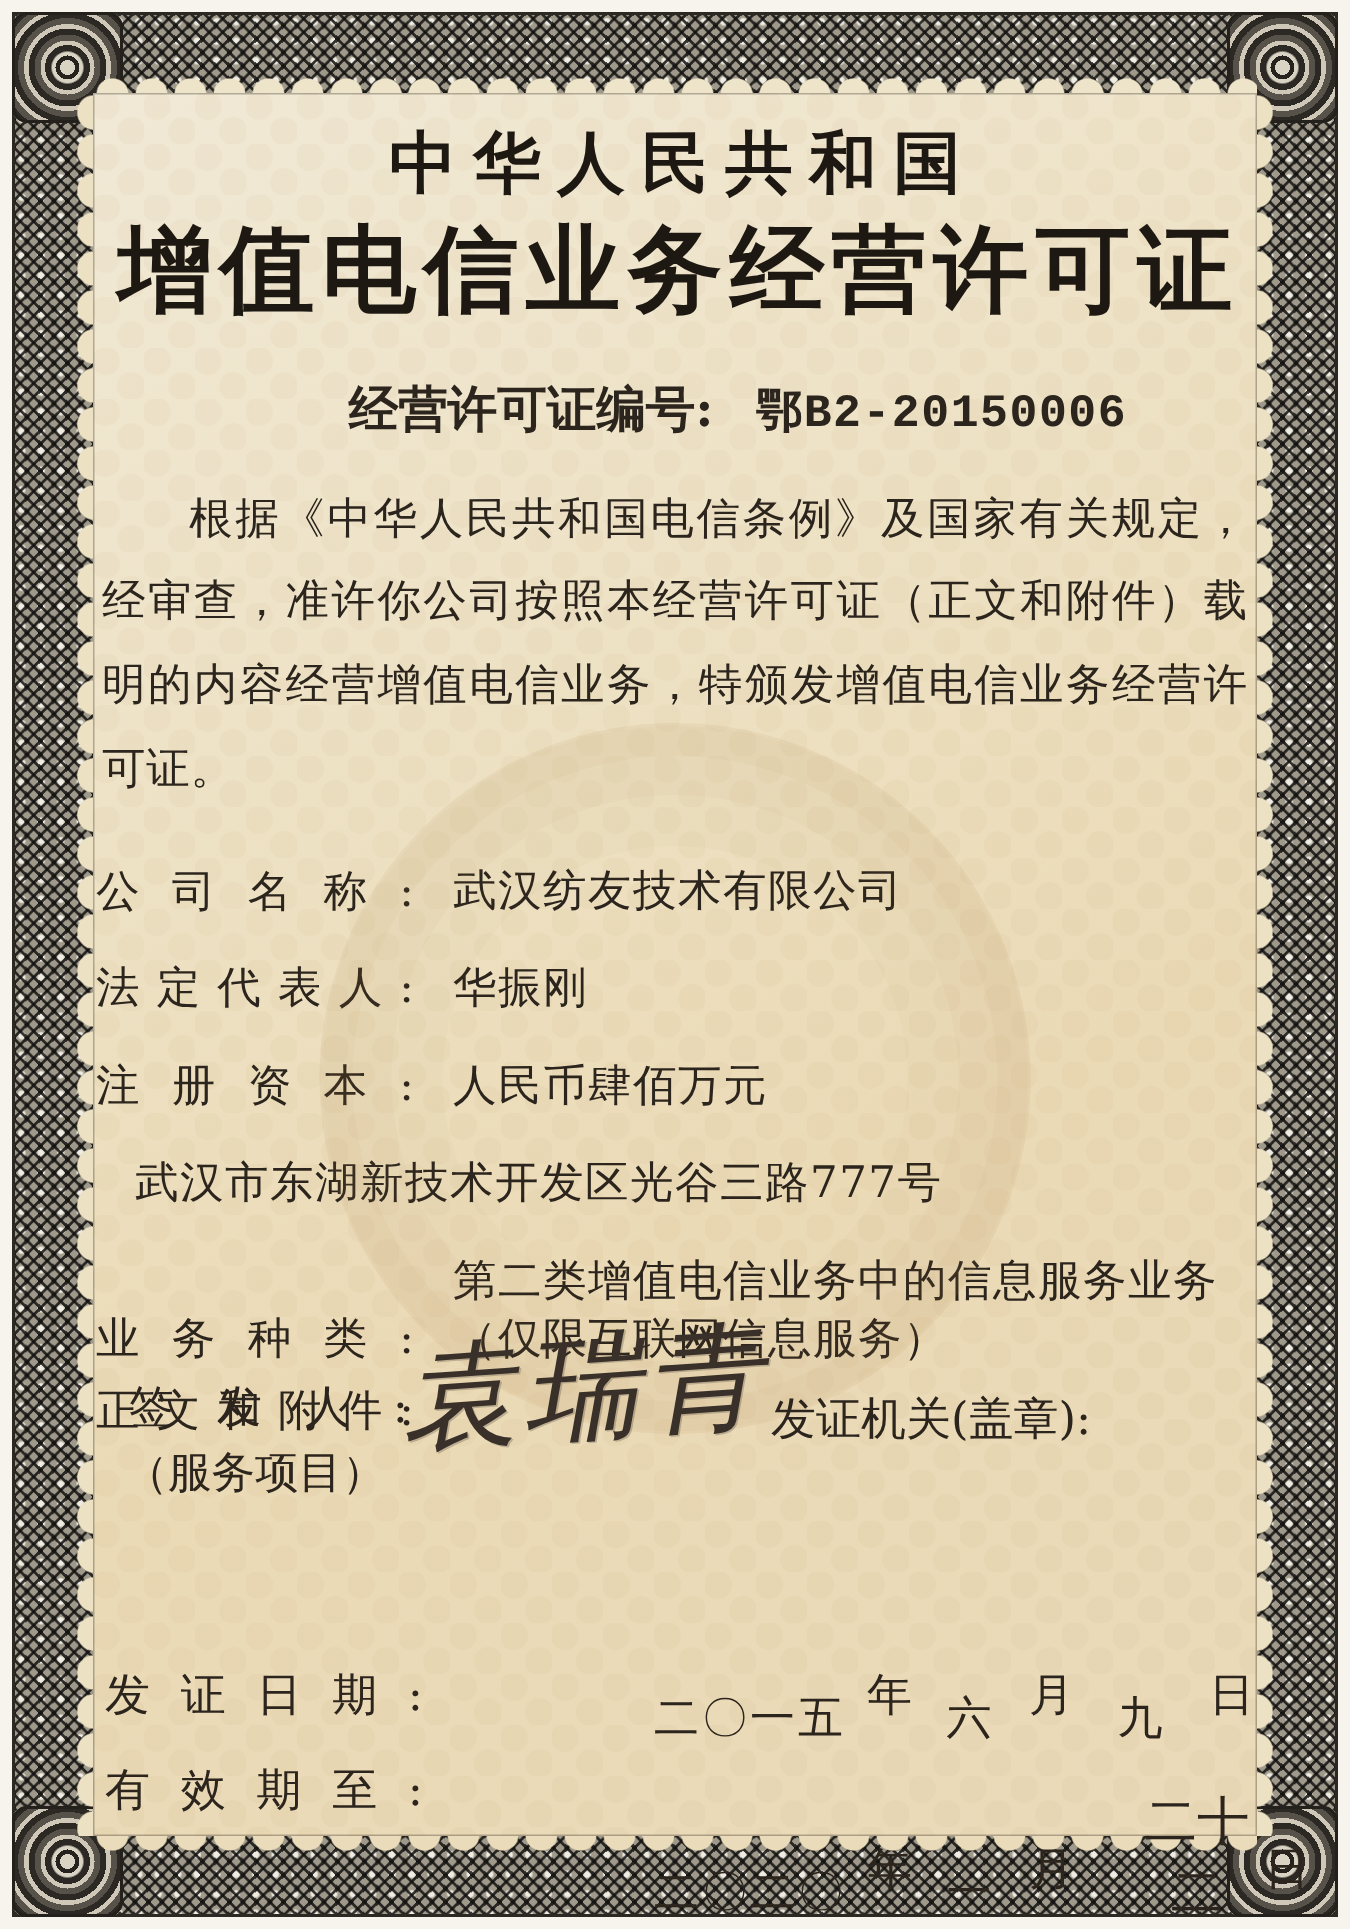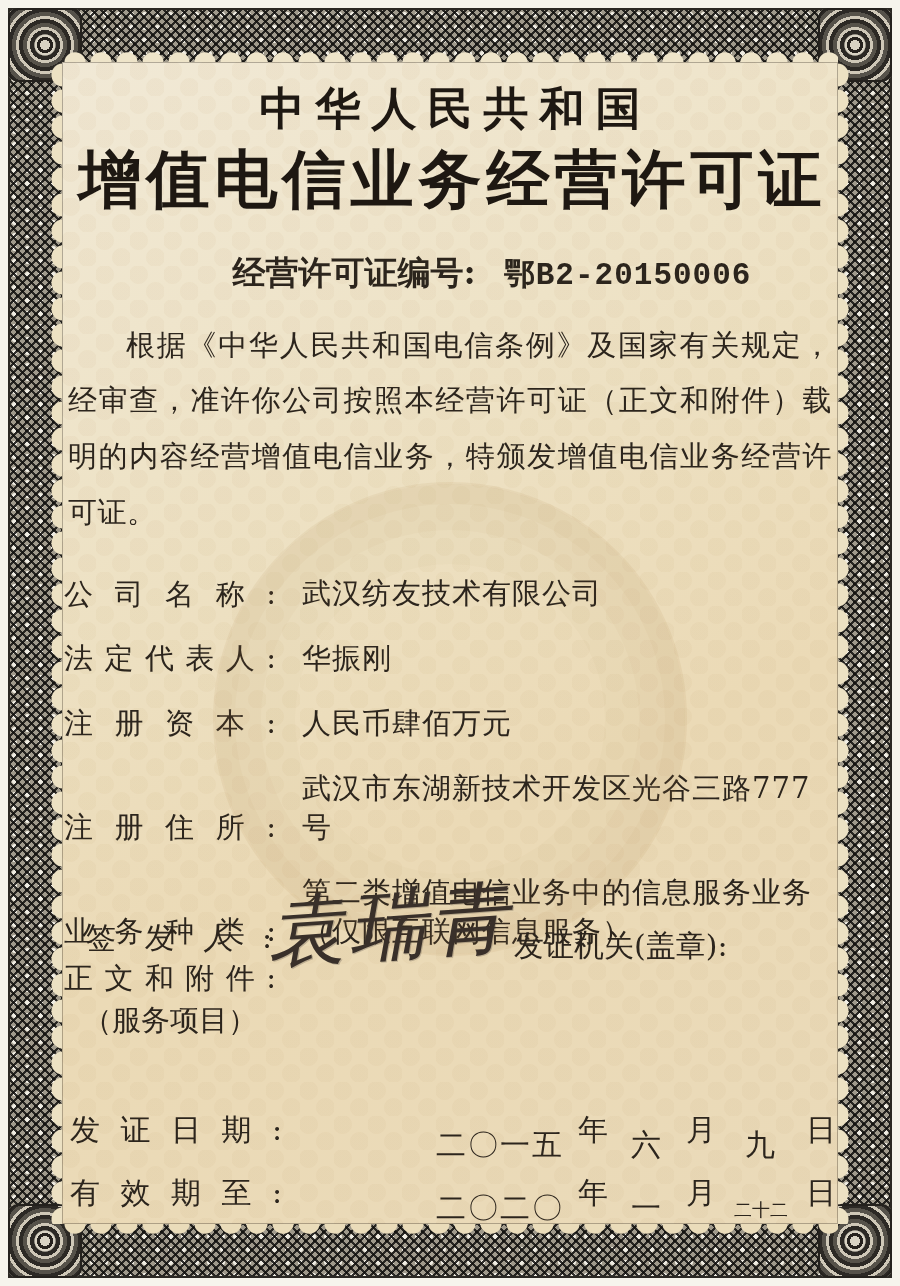--- a/index.html
+++ b/index.html
@@ -65,21 +65,21 @@
   .issuer-label{position:absolute;left:444px;top:58px;font-size:30px;white-space:nowrap;}
 
   .dates{position:absolute;left:8px;right:14px;top:1048px;}
   .drow{display:flex;align-items:flex-start;font-size:30px;margin-bottom:22px;}
   .dlabel{width:212px;flex:none;text-align:justify;text-align-last:justify;}
   .dvals{display:flex;align-items:flex-end;margin-left:142px;}
   .dv{position:relative;top:15px;text-align:center;letter-spacing:2px;}
   .dv.year{width:152px;}
   .dv.month{width:74px;}
   .dv.day{width:86px;}
-  .dv.small{font-size:18px;letter-spacing:0;top:8px;}
+  .dv.small{font-size:35px;letter-spacing:0;top:18px;margin-left:37px;}
   .unit{margin:0 2px;}
 </style>
 </head>
 <body>
 
 <div class="cert">
   <div class="frame"></div>
   <div class="corner tl"></div>
   <div class="corner tr"></div>
   <div class="corner bl"></div>
@@ -111,21 +111,20 @@
       </div>
       <div class="frow">
         <span class="flabel">法定代表人:</span>
         <span class="fvalue">华振刚</span>
       </div>
       <div class="frow">
         <span class="flabel">注册资本:</span>
         <span class="fvalue">人民币肆佰万元</span>
       </div>
       <div class="frow">
-        <span class="flabel">注册住所:</span>
         <span class="fvalue">武汉市东湖新技术开发区光谷三路777号</span>
       </div>
       <div class="frow tight">
         <span class="flabel">业务种类:</span>
         <span class="fvalue">第二类增值电信业务中的信息服务业务（仅限互联网信息服务）</span>
       </div>
       <div class="frow">
         <span class="flabel"><span>正文和附件:</span><span class="l2">（服务项目）</span></span>
       </div>
     </div>

